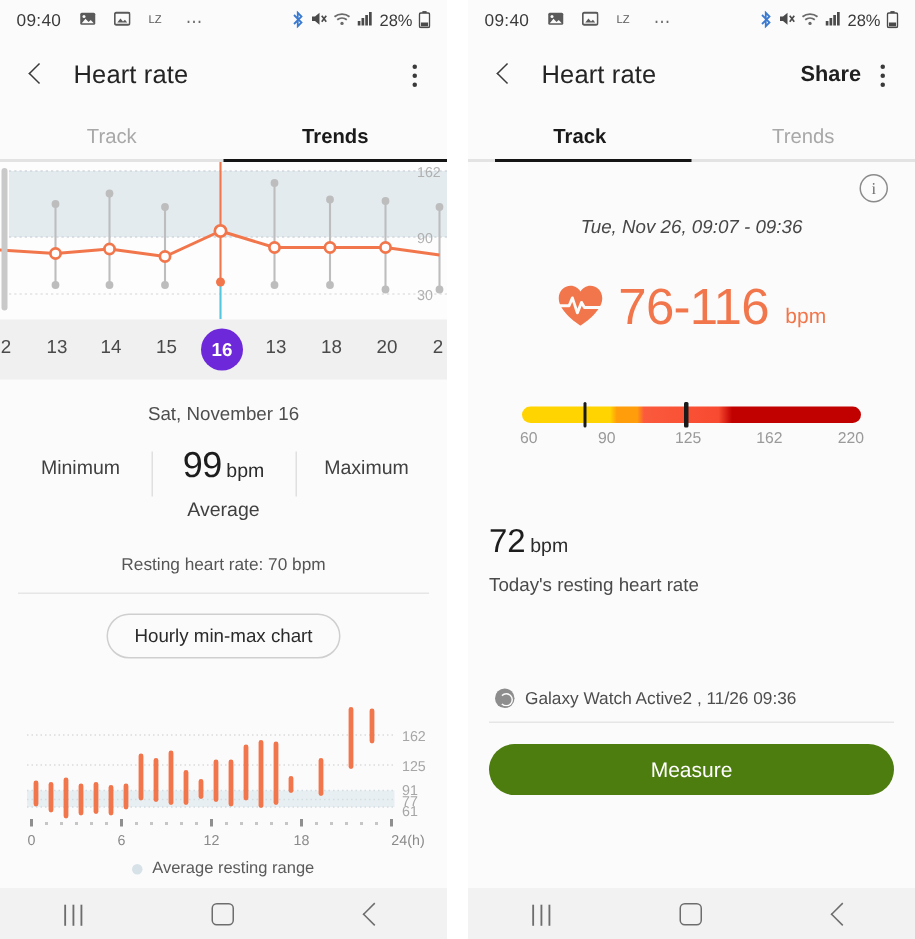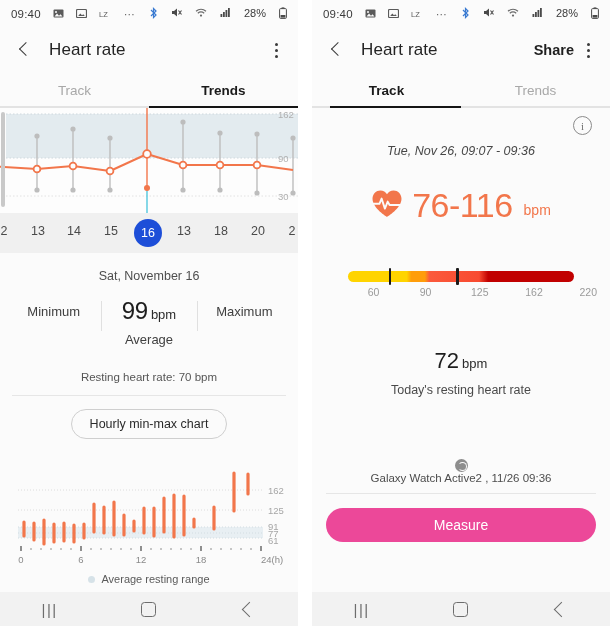--- a/index.html
+++ b/index.html
@@ -7,21 +7,21 @@
   .screens{display:flex;width:610px;height:626px;}
   .screen{position:relative;background:#fafafa;overflow:hidden;}
   .screen.left{width:298px;height:626px;background:#fbfbfb;}
   .gap{width:14px;height:626px;background:#ffffff;}
   .screen.right{width:298px;height:626px;background:#fbfbfb;}
 
   
   .statusbar{height:28px;display:flex;align-items:center;padding:0 11px;
     font-size:11px;color:#3c3c3c;background:#fbfbfb;}
   .sb-left{display:flex;align-items:center;gap:12px;}
-  .sb-right{display:flex;align-items:flex-start;gap:13px;margin-left:auto;}
+  .sb-right{display:flex;align-items:center;gap:4px;margin-left:auto;}
   .sb-time{font-size:11.5px;color:#3a3a3a;letter-spacing:.2px;}
   .ic{display:inline-block;}
   .sb-dots{letter-spacing:1px;color:#6b6b6b;font-size:11px;}
   .pct{font-size:11px;color:#3a3a3a;}
 
   
   .appbar{height:44px;display:flex;align-items:center;padding:0 14px;background:#fbfbfb;}
   .back{width:22px;height:22px;position:relative;flex:0 0 auto;cursor:pointer;}
   .back:before{content:"";position:absolute;left:7px;top:5px;width:9px;height:9px;
     border-left:1.6px solid #3a3a3a;border-bottom:1.6px solid #3a3a3a;transform:rotate(45deg);}
@@ -40,22 +40,22 @@
   .tabline{position:absolute;bottom:0;height:2px;background:#e3e3e3;left:0;right:0;}
   .tabind{position:absolute;bottom:0;height:2.5px;background:#151515;}
 
   
   .trend-wrap{position:relative;height:105px;background:#fdfdfd;overflow:hidden;}
   .trend-svg{display:block;}
   .vscroll{position:absolute;left:1px;top:4px;width:4px;height:95px;background:#c9c9c9;border-radius:2px;}
 
   .datebar{height:40px;background:#f0f0f0;position:relative;}
   .datebar .d{position:absolute;top:11px;transform:translateX(-50%);font-size:12.5px;color:#4a4a4a;cursor:pointer;}
-  .datebar .sel{width:28px;height:28px;border-radius:50%;background:#1d4ed8;color:#fff;
-    display:flex;align-items:center;justify-content:center;top:6px;margin-left:-14px;transform:none;}
+  .datebar .sel{width:28px;height:28px;border-radius:50%;background:#6d28d9;color:#fff;
+    display:flex;align-items:center;justify-content:center;top:6px;margin-left:-14px;transform:none;font-weight:bold;}
   .pointer{position:absolute;bottom:-7px;left:50%;transform:translateX(-50%);
     width:0;height:0;border-left:7px solid transparent;border-right:7px solid transparent;
     border-bottom:7px solid #fbfbfb;}
 
   
   .card{background:#fbfbfb;}
   .daylabel{text-align:center;font-size:12.5px;color:#4e4e4e;padding:16px 0 12px;}
   .stats{display:flex;padding:2px 6px 6px;}
   .stat{flex:1;text-align:center;position:relative;}
   .stat + .stat:before{content:"";position:absolute;left:0;top:4px;bottom:16px;width:1px;background:#e0e0e0;}
@@ -84,35 +84,35 @@
   .hrrow{display:flex;align-items:center;justify-content:center;gap:9px;padding:28px 0 0;}
   .hr-val{font-size:34px;color:#f2764b;letter-spacing:-.5px;font-weight:300;}
   .hr-unit{font-size:14px;color:#f2764b;align-self:flex-end;margin-bottom:7px;margin-left:2px;}
 
   .zonewrap{padding:46px 22px 0;position:relative;}
   .zonebar{height:11px;border-radius:6px;position:relative;
     background:linear-gradient(to right,#ffd400 0%,#ffd400 26%,#ff9d0a 28%,#ff9d0a 34%,
       #fb5a3c 36%,#f84a30 58%,#c10000 62%,#c10000 100%);}
   .marker{position:absolute;top:-3px;width:2.5px;height:17px;background:#1a1a1a;border-radius:1px;}
   .zoneticks{position:relative;height:16px;margin-top:4px;}
-  .zoneticks span{position:absolute;font-size:10.5px;color:#9a9a9a;transform:translateX(-50%);margin-left:21px;}
-
-  .restwrap{text-align:center;padding:46px 0 0;}
+  .zoneticks span{position:absolute;font-size:10.5px;color:#9a9a9a;transform:translateX(-50%);}
+
+  .restwrap{text-align:left;padding:46px 0 0;}
   .rest-num{font-size:22px;color:#1d1d1d;}
   .rest-unit{font-size:13px;color:#2b2b2b;margin-left:3px;}
   .rest-label{font-size:12.5px;color:#4a4a4a;margin-top:9px;}
 
-  .devrow{display:flex;align-items:center;padding:62px 4px 9px;flex-direction:column;}
+  .devrow{display:flex;align-items:center;gap:7px;padding:62px 4px 9px;}
   .dev-ic{width:13px;height:13px;border-radius:50%;background:#8d8d8d;position:relative;}
   .dev-ic:after{content:"";position:absolute;left:3px;top:3px;width:7px;height:7px;
     border-radius:50%;border:1.4px solid #fbfbfb;border-left-color:transparent;}
   .devtxt{font-size:11.5px;color:#4d4d4d;}
   .devdiv{height:1px;background:#e6e6e6;}
   .measurewrap{padding:14px 0 0;}
-  .measure{height:34px;border-radius:19px;background:#ec4899;color:#fff;font-size:14px;
+  .measure{height:34px;border-radius:19px;background:#4d7c0f;color:#fff;font-size:14px;
     display:flex;align-items:center;justify-content:center;cursor:pointer;}
 
   
   .navbar{position:absolute;left:0;bottom:0;width:100%;height:34px;background:#f2f2f2;
     display:flex;align-items:center;}
   .navbtn{flex:1;display:flex;align-items:center;justify-content:center;cursor:pointer;}
   .nv-recent{font-size:15px;color:#6d6d6d;letter-spacing:1.5px;}
   .nv-home{width:13px;height:13px;border:1.5px solid #6d6d6d;border-radius:3.5px;}
   .nv-back{width:10px;height:10px;border-left:1.5px solid #6d6d6d;border-bottom:1.5px solid #6d6d6d;
     transform:rotate(45deg);margin-left:3px;}

